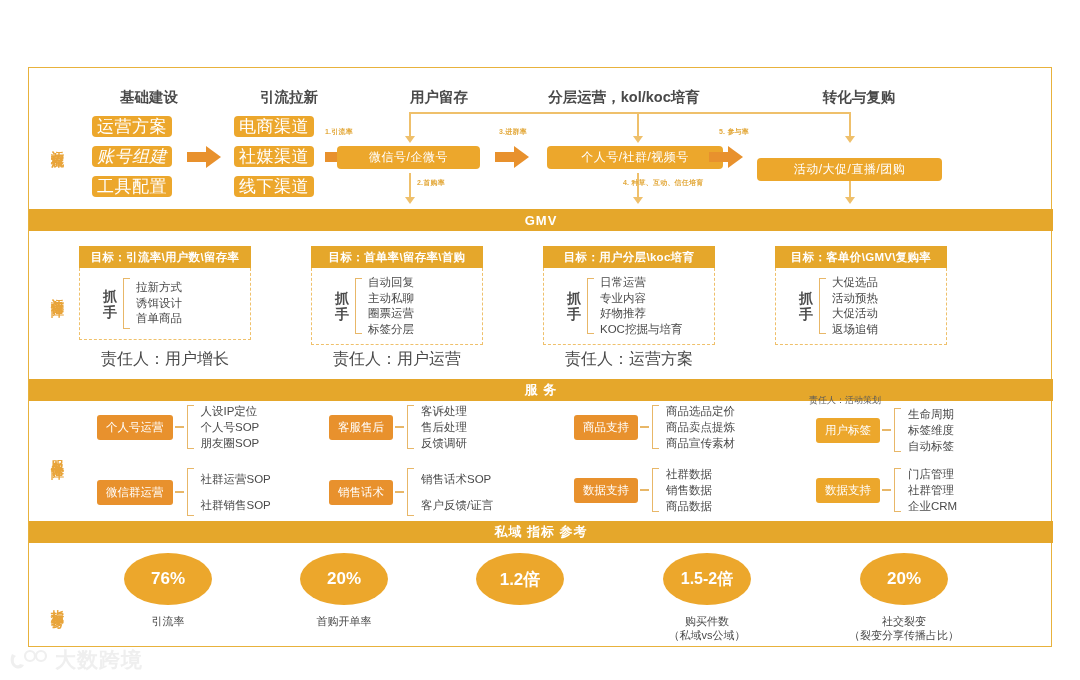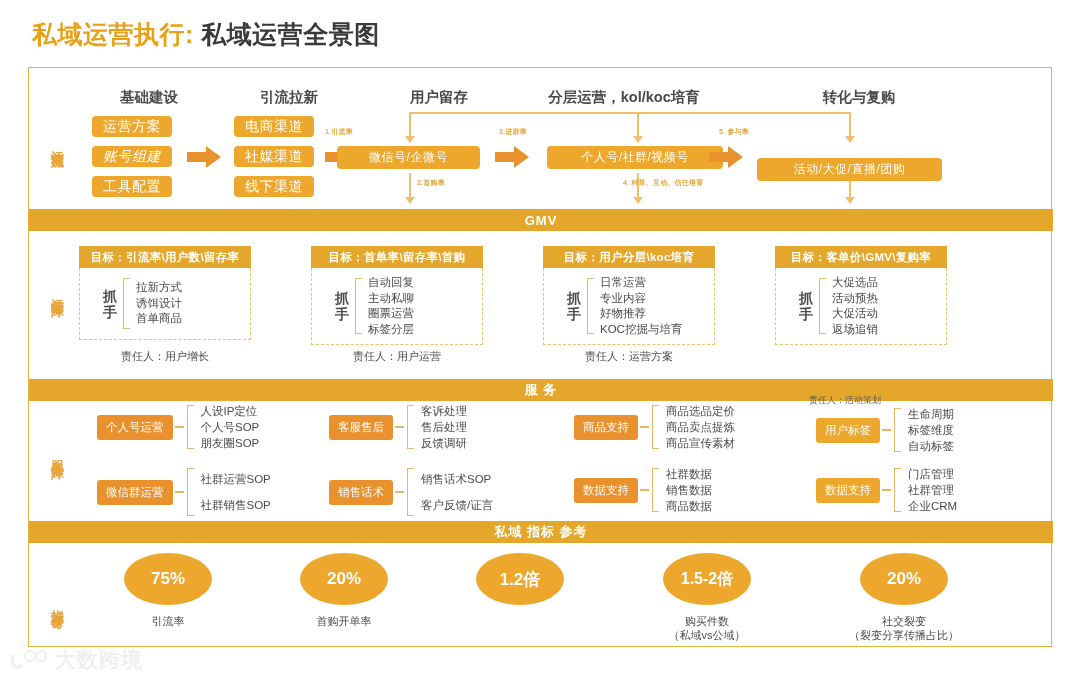--- a/index.html
+++ b/index.html
@@ -53,21 +53,21 @@
   .col-head {
     position: absolute;
     font-size: 14.5px; font-weight: bold; color: #4a4a4a;
     white-space: nowrap; text-align: center;
   }
   .chip {
     position: absolute;
     background: #ECA72C;
     color: #ffffff;
     border-radius: 4px;
-    font-size: 14px;
+    font-size: 17px;
     display: flex; align-items: center; justify-content: center;
     white-space: nowrap;
     letter-spacing: .5px;
   }
   .chip.wide { font-size: 12px; }
 
   
   .barrow { position: absolute; width: 34px; height: 22px; }
   .barrow .shaft {
     position: absolute; left: 0; top: 6px; width: 21px; height: 10px;
@@ -117,21 +117,21 @@
   }
   .gcard .gbrace {
     width: 7px; align-self: stretch;
     border: 1.3px solid #E8B768; border-right: none;
     margin: 3px 6px 3px 5px;
   }
   .gcard .glist {
     font-size: 11.5px; color: #4a4a4a; line-height: 15.5px;
   }
   .gowner {
-    position: absolute; font-size: 11px; color: #4a4a4a;
+    position: absolute; font-size: 16px; color: #4a4a4a;
     white-space: nowrap; text-align: center;
   }
 
   
   .sgroup { position: absolute; display: flex; align-items: center; }
   .stag {
     background: #E8912D; color: #fff;
     font-size: 11.5px; border-radius: 3px;
     padding: 5px 9px; white-space: nowrap;
   }
@@ -164,23 +164,20 @@
   .wm .wm-txt {
     font-size: 21px; font-weight: bold; color: #efefef;
     letter-spacing: 1px;
   }
 </style>
 </head>
 <body>
 
 <div class="page">
 
-  <div class="title">
-    <span class="t-a">私域运营执行: </span><span class="t-b">私域运营全景图</span>
-  </div>
 
   <div class="frame">
 
     <div class="band-label" style="top:20px;height:110px;">运营流程</div>
     <div class="band-label" style="top:168px;height:110px;">运营保障</div>
     <div class="band-label" style="top:330px;height:110px;">服务保障</div>
     <div class="band-label" style="top:480px;height:110px;">指标参考</div>
 
     <div class="col-head" style="left:60px;  top:20px; width:120px;">基础建设</div>
     <div class="col-head" style="left:200px; top:20px; width:120px;">引流拉新</div>
@@ -389,21 +386,21 @@
       <div class="slist">
         <div>门店管理</div>
         <div>社群管理</div>
         <div>企业CRM</div>
       </div>
     </div>
 
     <div class="bar" style="top:453px; height:22px;">私域 指标 参考</div>
 
     <div class="metric" style="left:64px;  top:485px;">
-      <div class="oval">75%</div>
+      <div class="oval">76%</div>
       <div class="mcap" style="white-space:pre-line;">引流率</div>
     </div>
     <div class="metric" style="left:240px; top:485px;">
       <div class="oval">20%</div>
       <div class="mcap" style="white-space:pre-line;">首购开单率</div>
     </div>
     <div class="metric" style="left:416px; top:485px;">
       <div class="oval">1.2倍</div>
     </div>
     <div class="metric" style="left:603px; top:485px;">

